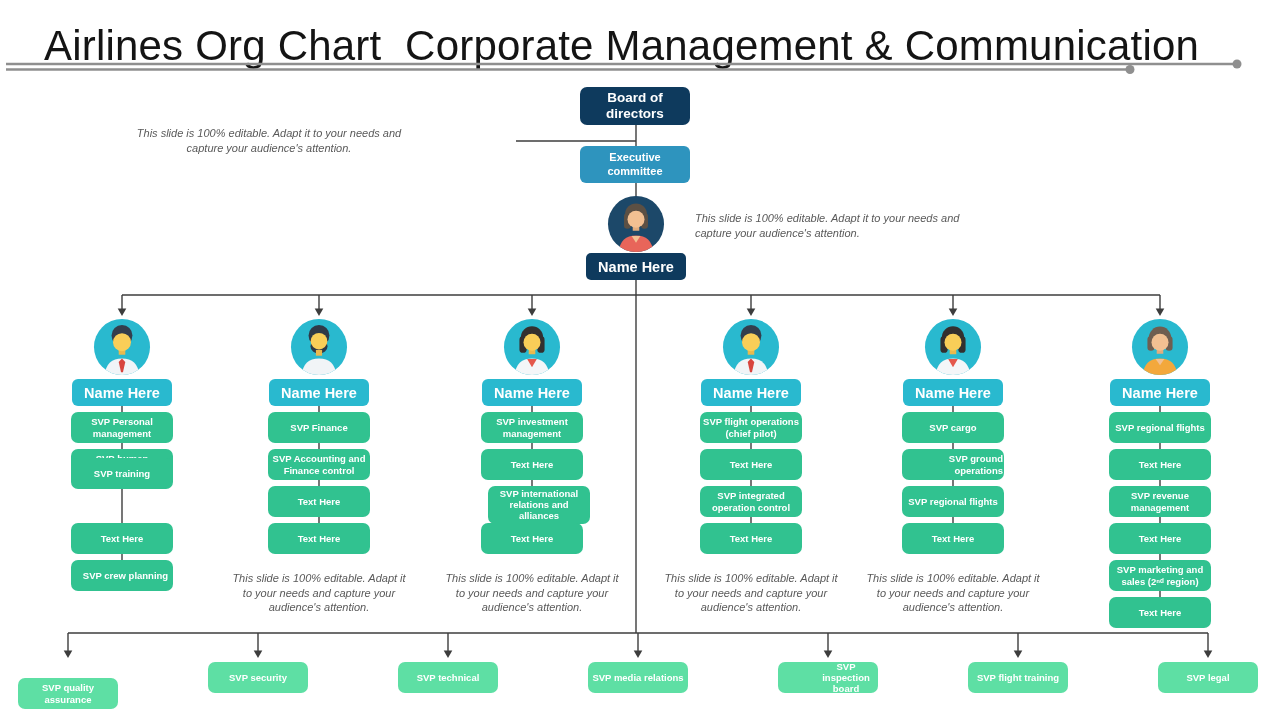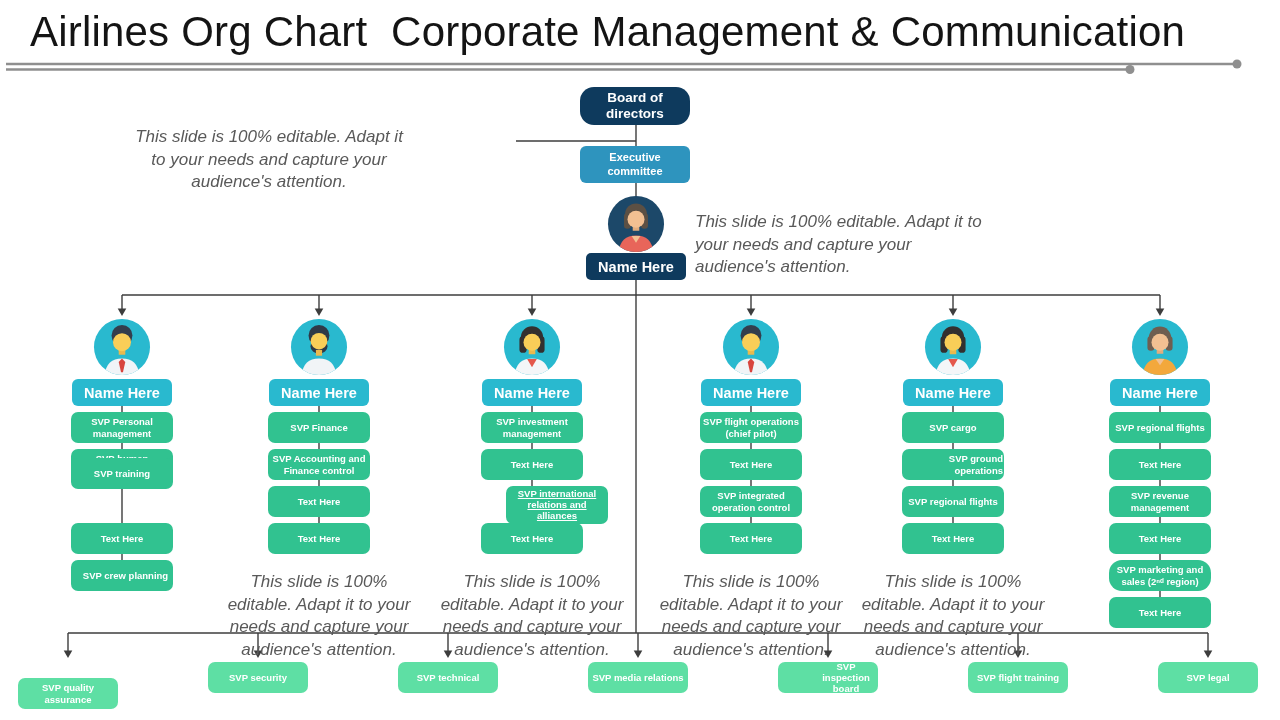--- a/index.html
+++ b/index.html
@@ -2,40 +2,40 @@
 <html style="--navy: #0E3A5D; --navy-light: #1C4869; --blue: #2E94BE; --teal: #29B9CF; --green: #31C290; --lgreen: #5EDFA4; --line: #3D3D3D; --divider: #8F8F8F; --note: #595959;"><head>
 <meta charset="utf-8">
 <style>
   :root{
     --navy:#0E3A5D; --navy-light:#1C4869; --blue:#2E94BE; --teal:#29B9CF;
     --green:#31C290; --lgreen:#5EDFA4; --line:#3D3D3D; --divider:#8F8F8F; --note:#595959;
   }
   html,body{margin:0;padding:0;background:#fff;}
   .stage{position:relative;width:1280px;height:720px;background:#ffffff;overflow:hidden;
          font-family:"Liberation Sans",sans-serif;}
-  .title{position:absolute;left:28px;top:6px;margin:2px;font-size:42px;font-weight:500;
+  .title{position:absolute;left:28px;top:6px;margin:16px;font-size:42px;font-weight:500;
          color:#141414;white-space:pre;letter-spacing:.2px;}
   #connectors{position:absolute;left:0;top:0;z-index:1;}
   .box{position:absolute;z-index:2;display:flex;align-items:center;justify-content:center;
        text-align:center;color:#fff;font-weight:bold;box-sizing:border-box;}
-  .board{left:580px;top:87px;width:110px;height:38px;background:var(--navy);border-radius:14px;
+  .board{left:580px;top:87px;width:110px;height:38px;background:var(--navy);border-radius:7px;
          font-size:13.5px;line-height:1.2;}
   .participation{left:406px;top:122px;width:110px;height:38px;background:var(--blue);
          border-radius:6px;font-size:11px;line-height:1.25;padding:0 13px;}
   .exec{left:580px;top:146px;width:110px;height:37px;background:var(--blue);
          border-radius:6px;font-size:11px;line-height:1.25;padding:0 13px;}
   .ceo-name{left:586px;top:253px;width:100px;height:27px;background:var(--navy);
          border-radius:5px;font-size:14.5px;}
   .name-box{top:379px;width:100px;height:27px;background:var(--teal);border-radius:6px;font-size:14.5px;}
   .role-box{width:102px;min-height:31px;background:var(--green);border-radius:7px;
          font-size:9.5px;line-height:1.18;padding:2px 1px;}
   .dept-box{top:662px;width:100px;height:31px;background:var(--lgreen);border-radius:7px;
          font-size:9.5px;line-height:1.18;}
   .avatar{position:absolute;z-index:2;width:58px;height:58px;}
-  .note{position:absolute;z-index:2;font-style:italic;color:var(--note);font-size:17px;line-height:1.33;}
+  .note{position:absolute;z-index:2;font-style:italic;color:var(--note);font-size:11px;line-height:1.33;}
   .note-top-left{left:128px;top:126px;width:282px;text-align:center;}
   .note-ceo{left:695px;top:211px;width:300px;text-align:left;}
   .col-note{width:184px;top:571px;text-align:center;}
 </style>
 </head>
 <body>
 
 <div class="stage" id="stage">
   <h1 class="title">Airlines Org Chart  Corporate Management &amp; Communication</h1>
 
@@ -165,21 +165,21 @@
      <rect x="35.5" y="19" width="7.5" height="17" rx="3.5" fill="#33302F"></rect>
      <rect x="26.6" y="30" width="6.8" height="7.5" fill="#E9B94E"></rect>
      <circle cx="30" cy="25" r="8.8" fill="#F9CE58"></circle>
      <path d="M12 61 Q13 42 30 42 Q47 42 48 61 Z" fill="#F4F6F8"></path>
      <path d="M25 42.5 L30 51 L35 42.5 Z" fill="#E4584C"></path>
           </g>
         </svg></div>
       <div class="box name-box" style="left: 482px;">Name Here</div>
       <div class="box role-box" style="left: 481px; top: 412px;">SVP investment management</div>
       <div class="box role-box" style="left: 481px; top: 449px;">Text Here</div>
-      <div class="box role-box" style="left: 506px; top: 486px; text-decoration: underline;">SVP international relations and alliances</div>
+      <div class="box role-box" style="left: 488px; top: 486px;">SVP international relations and alliances</div>
       <div class="box role-box" style="left: 481px; top: 523px;">Text Here</div>
       <div class="note col-note" style="left: 440px;">This slide is 100% editable. Adapt it to your needs and capture your audience's attention.</div>
       <div class="avatar" style="left: 722px; top: 318px;"><svg viewBox="0 0 60 60" width="58" height="58">
     <defs>
             <clipPath id="clipcol3">
               <circle cx="30" cy="30" r="29"></circle>
             </clipPath>
           </defs>
     <circle cx="30" cy="30" r="29" fill="#29B9CF"></circle>
     <g clip-path="url(#clipcol3)">
@@ -234,21 +234,21 @@
      <circle cx="30" cy="25" r="8.8" fill="#F2C092"></circle>
      <path d="M12 61 Q13 42 30 42 Q47 42 48 61 Z" fill="#F3A83C"></path>
      <path d="M25.5 42.5 L30 49 L34.5 42.5 Z" fill="#F2C092"></path>
           </g>
         </svg></div>
       <div class="box name-box" style="left: 1110px;">Name Here</div>
       <div class="box role-box" style="left: 1109px; top: 412px;">SVP regional flights</div>
       <div class="box role-box" style="left: 1109px; top: 449px;">Text Here</div>
       <div class="box role-box" style="left: 1109px; top: 486px;">SVP revenue management</div>
       <div class="box role-box" style="left: 1109px; top: 523px;">Text Here</div>
-      <div class="box role-box" style="left: 1109px; top: 560px; border-radius: 13px;">SVP marketing and sales (2ⁿᵈ region)</div>
+      <div class="box role-box" style="left: 1109px; top: 560px;">SVP marketing and sales (2ⁿᵈ region)</div>
       <div class="box role-box" style="left: 1109px; top: 597px;">Text Here</div>
       <div class="box dept-box" style="left: 18px; margin-top: 16px;">SVP quality assurance</div>
       <div class="box dept-box" style="left: 208px;">SVP security</div>
       <div class="box dept-box" style="left: 398px;">SVP technical</div>
       <div class="box dept-box" style="left: 588px;">SVP media relations</div>
       <div class="box dept-box" style="left: 778px; padding-left: 36px;">SVP inspection board</div>
       <div class="box dept-box" style="left: 968px;">SVP flight training</div>
       <div class="box dept-box" style="left: 1158px;">SVP legal</div>
     </div>
 </div>

